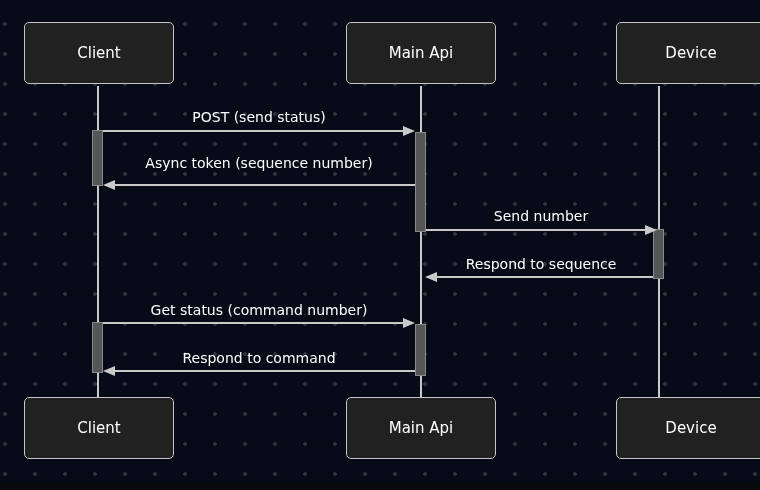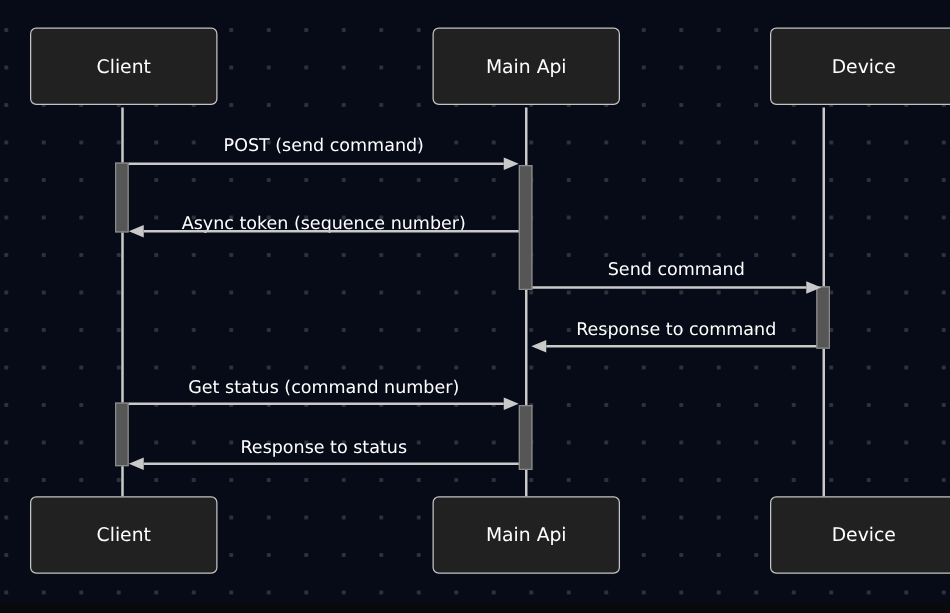--- a/index.html
+++ b/index.html
@@ -30,21 +30,21 @@
   .act-c2{left:92px;top:322px;height:49px}
   .act-m2{left:415px;top:324px;height:50px}
 
   .msg-line{position:absolute;height:2px;background:var(--line,#c9c9c9)}
   .msg-label{position:absolute;transform:translateX(-50%);white-space:nowrap;color:var(--text,#ffffff);font-size:14px}
   .arrow{position:absolute;width:0;height:0;border-top:5px solid transparent;border-bottom:5px solid transparent}
   .arrow-r{border-left:12px solid var(--line,#c9c9c9)}
   .arrow-l{border-right:12px solid var(--line,#c9c9c9)}
 
   .m1-label{left:259px;top:109px}.m1-line{left:103px;top:130px;width:300px}.m1-arrow{left:403px;top:126px}
-  .m2-label{left:259px;top:171px}.m2-line{left:115px;top:184px;width:300px}.m2-arrow{left:103px;top:180px}
+  .m2-label{left:259px;top:155px}.m2-line{left:115px;top:184px;width:300px}.m2-arrow{left:103px;top:180px}
   .m3-label{left:541px;top:208px}.m3-line{left:426px;top:229px;width:219px}.m3-arrow{left:645px;top:225px}
   .m4-label{left:541px;top:256px}.m4-line{left:437px;top:276px;width:216px}.m4-arrow{left:425px;top:272px}
   .m5-label{left:259px;top:302px}.m5-line{left:103px;top:322px;width:300px}.m5-arrow{left:403px;top:318px}
   .m6-label{left:259px;top:350px}.m6-line{left:115px;top:370px;width:300px}.m6-arrow{left:103px;top:366px}
 
   .bottom-strip{position:absolute;left:0;top:482px;width:760px;height:8px;background:#0a0a0d}
 </style>
 </head>
 <body>
 
@@ -63,41 +63,41 @@
   <div class="actor row-top col-device">
     <span>Device</span>
   </div>
 
   <div class="activation act-c1"></div>
   <div class="activation act-m1"></div>
   <div class="activation act-d1"></div>
   <div class="activation act-c2"></div>
   <div class="activation act-m2"></div>
 
-  <div class="msg-label m1-label">POST (send command)</div>
+  <div class="msg-label m1-label">POST (send status)</div>
   <div class="msg-line m1-line"></div>
   <div class="arrow arrow-r m1-arrow"></div>
 
   <div class="msg-label m2-label">Async token (sequence number)</div>
   <div class="msg-line m2-line"></div>
   <div class="arrow arrow-l m2-arrow"></div>
 
-  <div class="msg-label m3-label">Send command</div>
+  <div class="msg-label m3-label">Send number</div>
   <div class="msg-line m3-line"></div>
   <div class="arrow arrow-r m3-arrow"></div>
 
-  <div class="msg-label m4-label">Response to command</div>
+  <div class="msg-label m4-label">Respond to sequence</div>
   <div class="msg-line m4-line"></div>
   <div class="arrow arrow-l m4-arrow"></div>
 
   <div class="msg-label m5-label">Get status (command number)</div>
   <div class="msg-line m5-line"></div>
   <div class="arrow arrow-r m5-arrow"></div>
 
-  <div class="msg-label m6-label">Response to status</div>
+  <div class="msg-label m6-label">Respond to command</div>
   <div class="msg-line m6-line"></div>
   <div class="arrow arrow-l m6-arrow"></div>
 
   <div class="actor row-bottom col-client">
     <span>Client</span>
   </div>
   <div class="actor row-bottom col-main">
     <span>Main Api</span>
   </div>
   <div class="actor row-bottom col-device">

